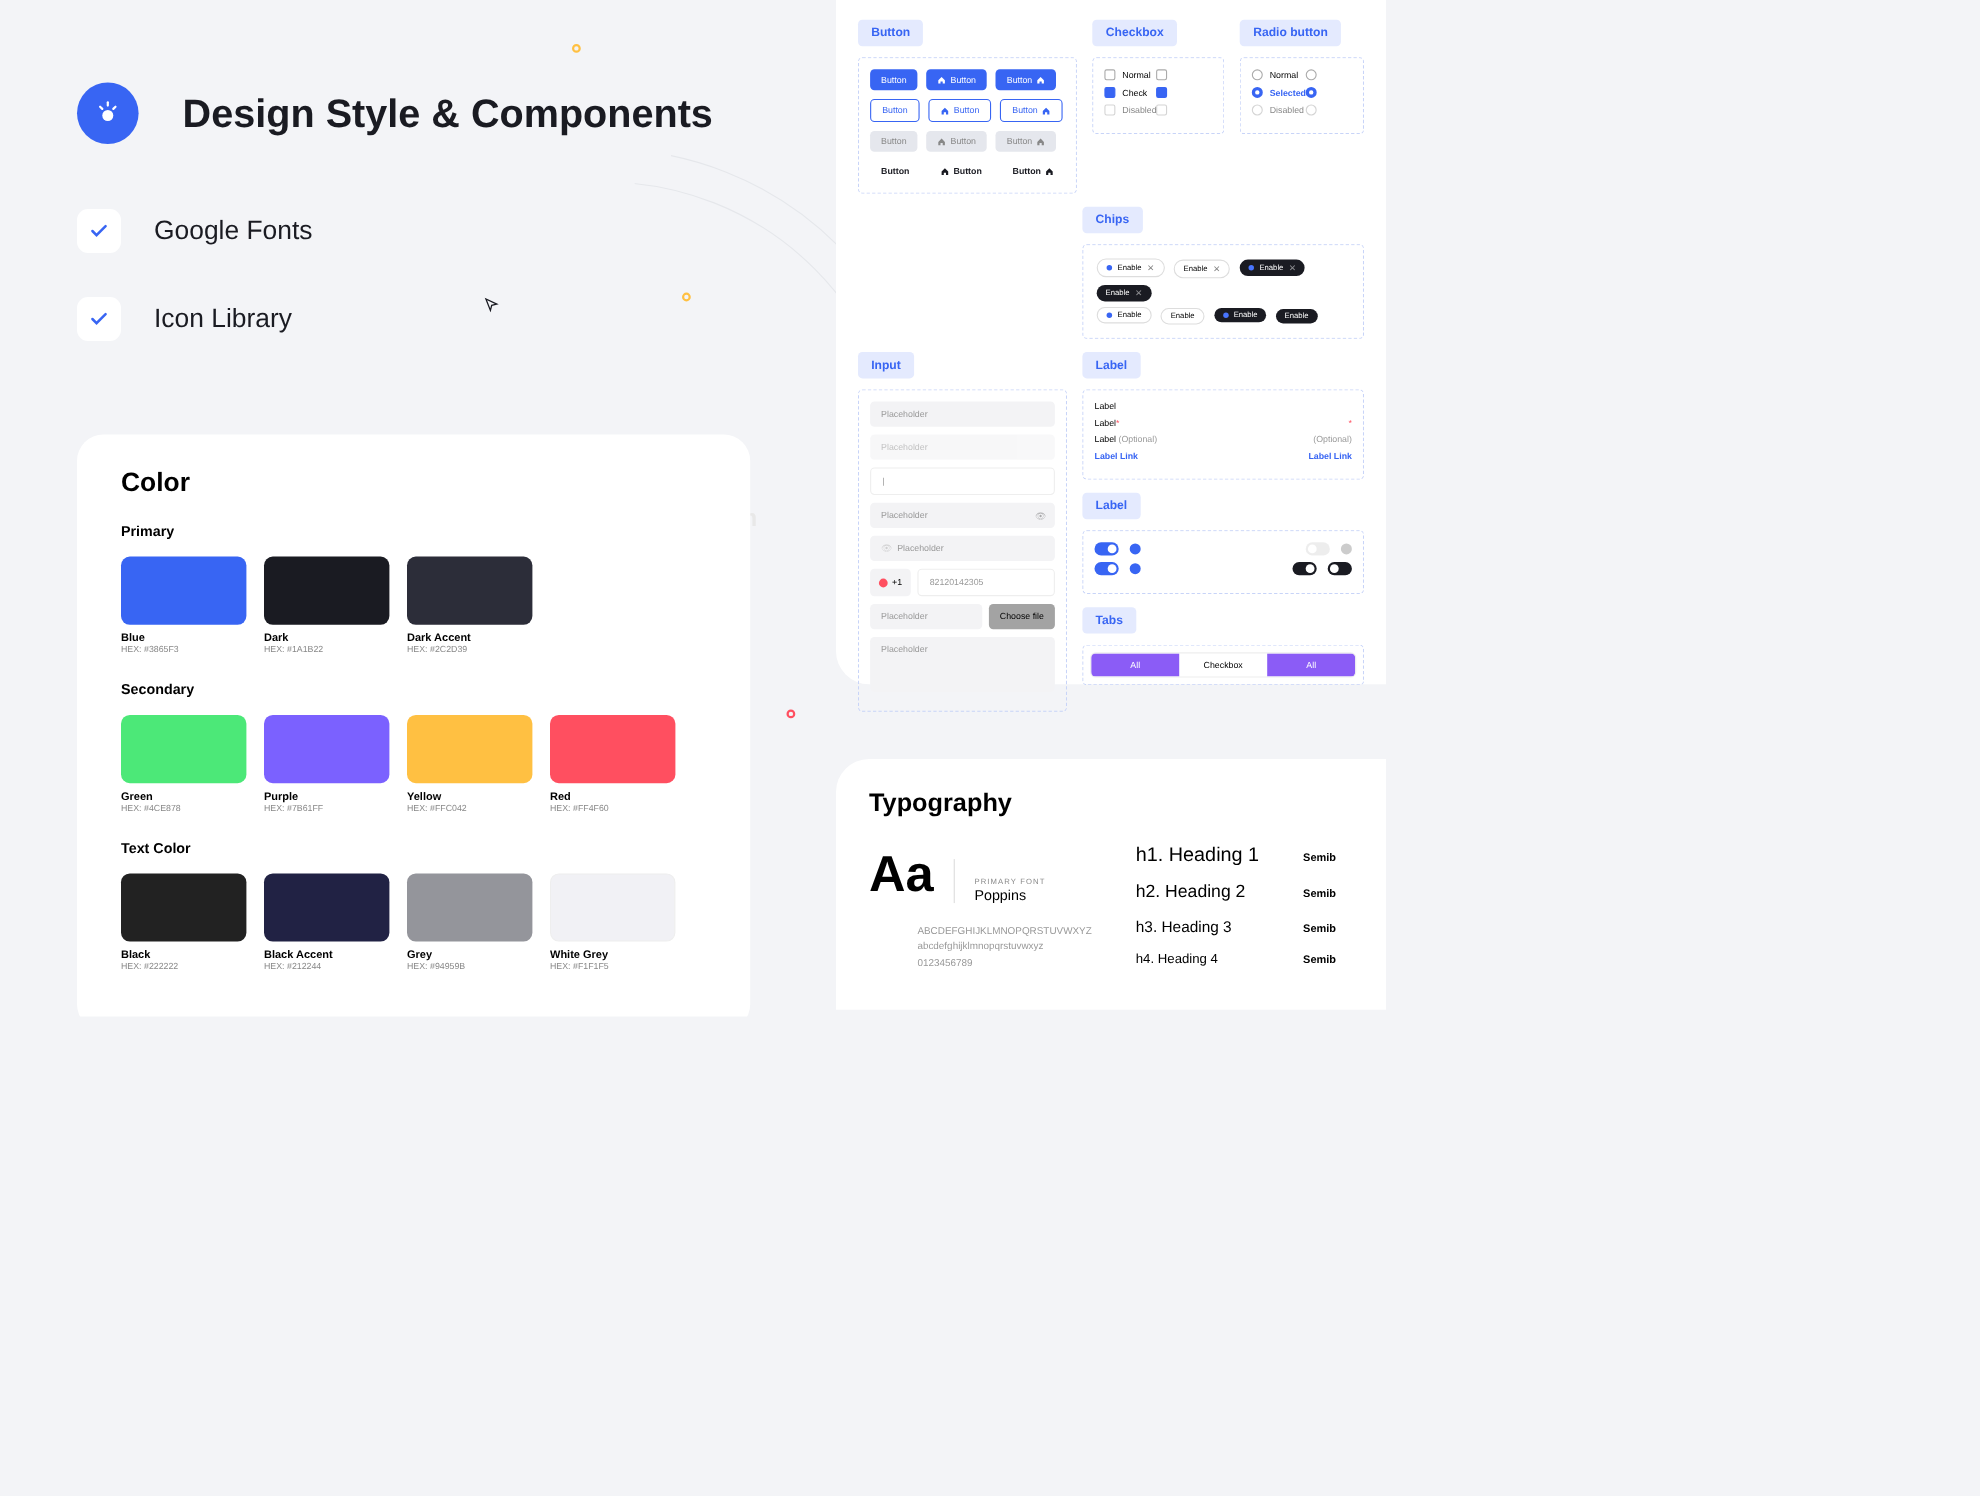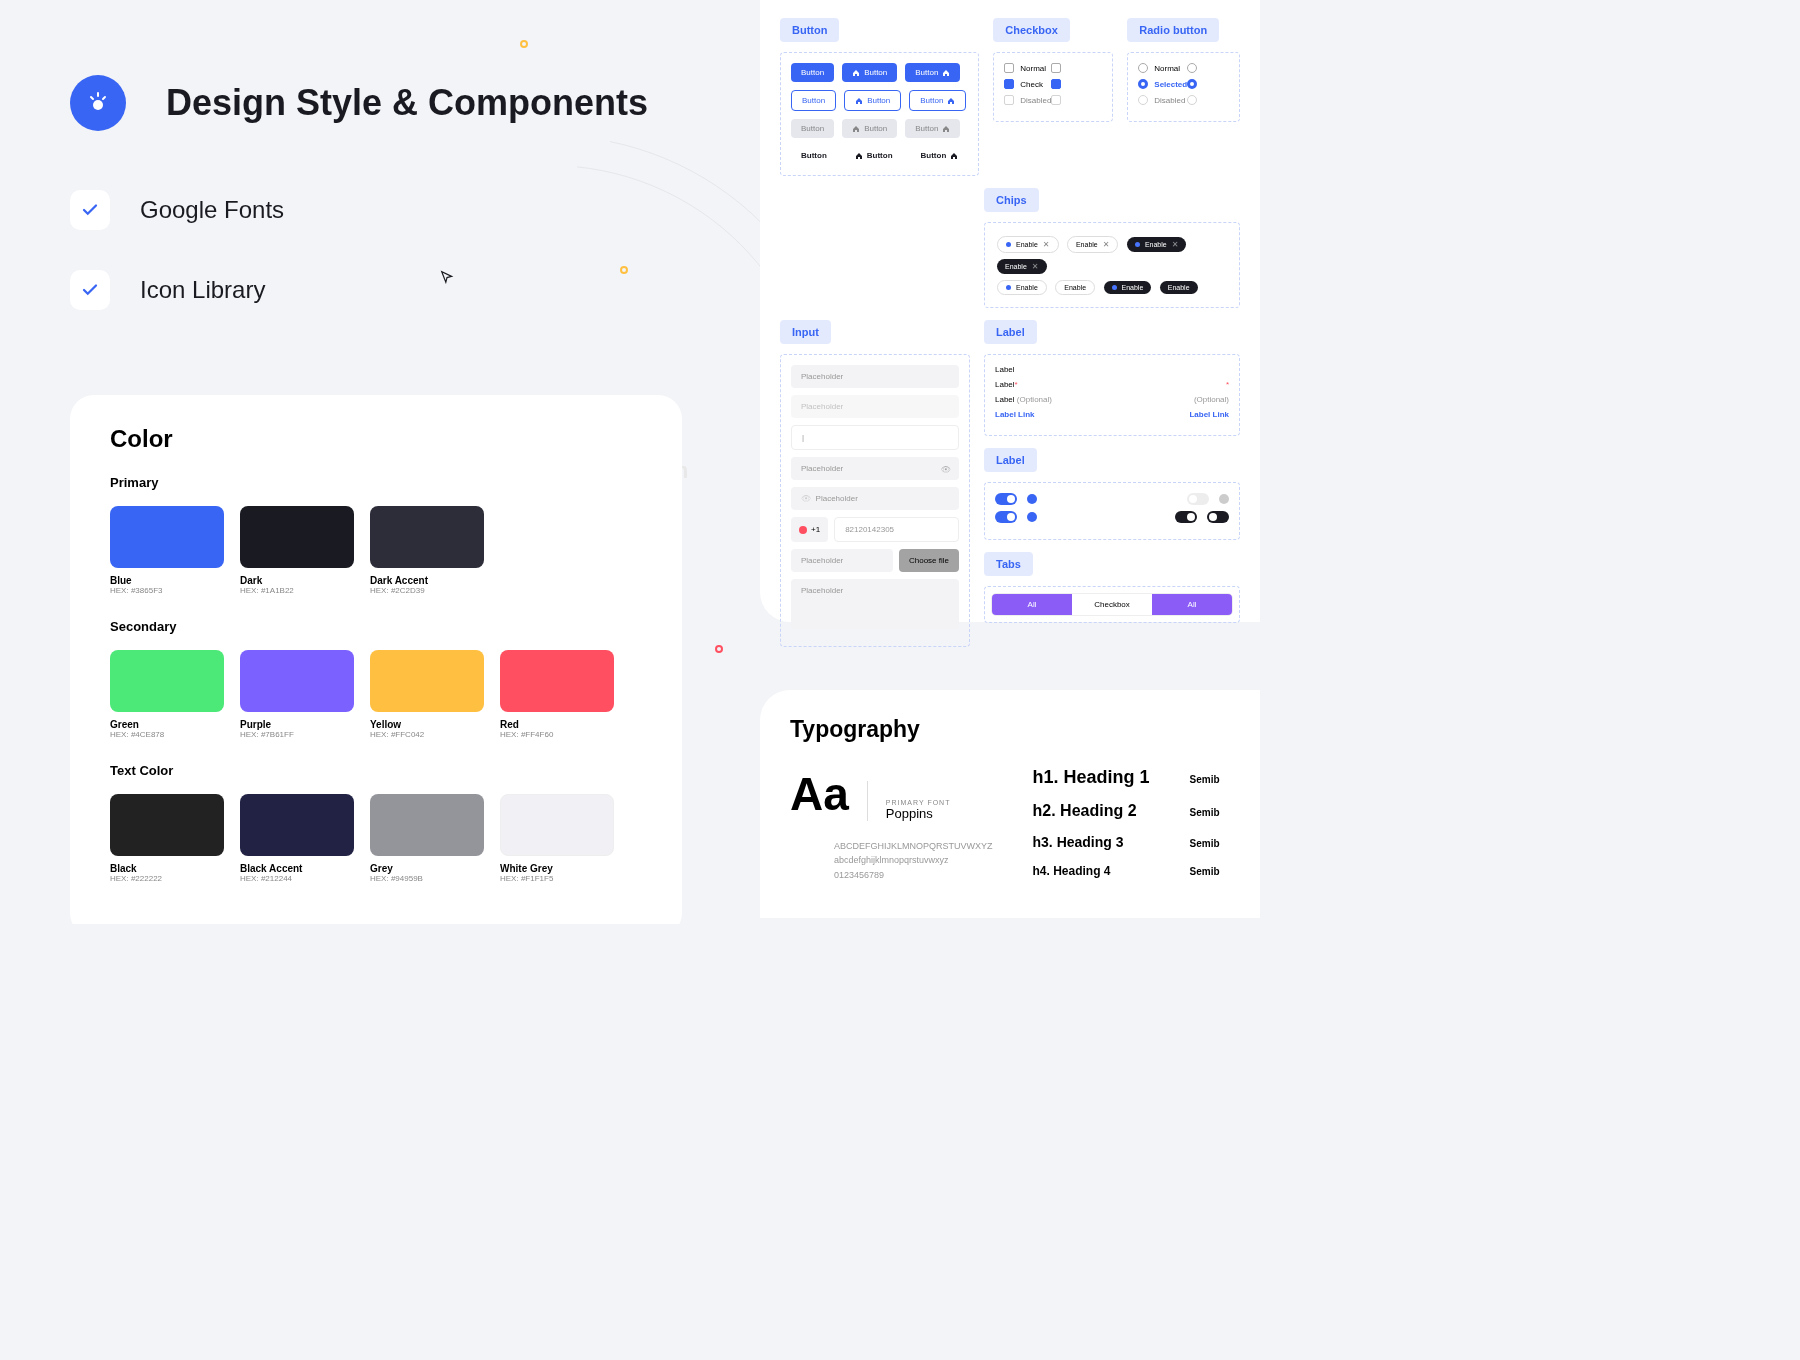--- a/index.html
+++ b/index.html
@@ -102,21 +102,21 @@
   .typo-card { position: absolute; left: 760px; top: 690px; width: 500px; background: #fff; border-radius: 30px 0 0 0; padding: 26px 30px; }
   .typo-card h2 { font-size: 23px; font-weight: 700; margin-bottom: 24px; }
   .typo-content { display: flex; gap: 40px; }
   .typo-left { flex-shrink: 0; }
   .typo-aa-row { display: flex; align-items: flex-end; gap: 18px; margin-bottom: 18px; }
   .typo-aa { font-size: 46px; font-weight: 600; }
   .typo-divider { width: 1px; height: 40px; background: #ddd; }
   .typo-label-sm { font-size: 7px; letter-spacing: 1px; color: #888; }
   .typo-font-name { font-size: 13px; font-weight: 500; }
   .typo-alpha { font-size: 9px; color: #999; line-height: 1.6; margin-left: 44px; }
-  .typo-headings h3 { margin-bottom: 14px; font-weight: 700; }
+  .typo-headings h3 { margin-bottom: 14px; font-weight: 400; }
   .typo-row { display: flex; justify-content: space-between; align-items: baseline; gap: 40px; }
   .typo-weight { font-size: 10px; font-weight: 600; }
 </style>
 </head>
 <body>
 
 <div class="arc1"></div>
 <div class="arc2"></div>
 <div class="dot-yellow-1"></div>
 <div class="dot-yellow-2"></div>

